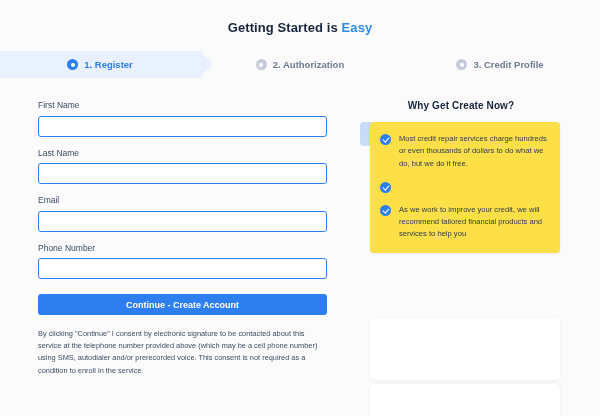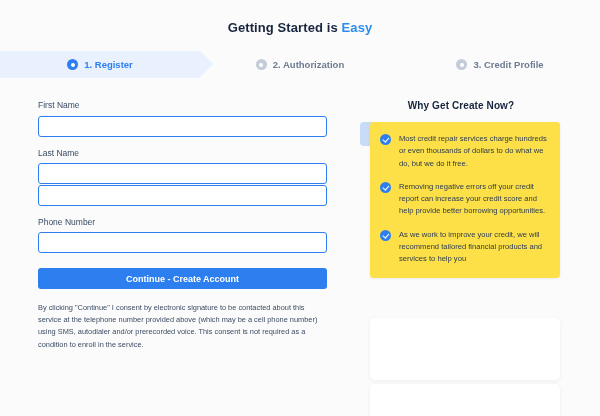--- a/index.html
+++ b/index.html
@@ -222,20 +222,21 @@
 
   <div class="content">
 
     <div class="left">
       <div class="field-label">First Name</div>
       <input class="field-input" type="text" placeholder="" style="">
 
       <div class="field-label">Last Name</div>
       <input class="field-input" type="text" placeholder="" style="">
 
+      <div class="field-label">Email</div>
       <input class="field-input" type="text" placeholder="" style="">
 
       <div class="field-label">Phone Number</div>
       <input class="field-input" type="text" placeholder="" style="">
 
       <button class="submit-btn">Continue - Create Account</button>
 
 
       <div class="disclaimer">By clicking "Continue" I consent by electronic signature to be contacted about this service at the telephone number provided above (which may be a cell phone number) using SMS, autodialer and/or prerecorded voice. This consent is not required as a condition to enroll in the service.</div>
     </div>
@@ -245,21 +246,20 @@
 
       <div class="benefits-wrap">
         <div class="benefits-card">
           <div class="benefits-inner">
             <div class="benefit">
               <span class="check"></span>
               <span class="benefit-text">Most credit repair services charge hundreds or even thousands of dollars to do what we do, but we do it free.</span>
             </div>
             <div class="benefit">
               <span class="check"></span>
-              <span class="benefit-text">Removing negative errors off your credit report can increase your credit score and help provide better borrowing opportunities.</span>
             </div>
             <div class="benefit">
               <span class="check"></span>
               <span class="benefit-text">As we work to improve your credit, we will recommend tailored financial products and services to help you</span>
             </div>
           </div>
         </div>
         <div class="ghost-card" style="top:196px;"></div>
         <div class="ghost-card" style="top:262px;"></div>
       </div>

